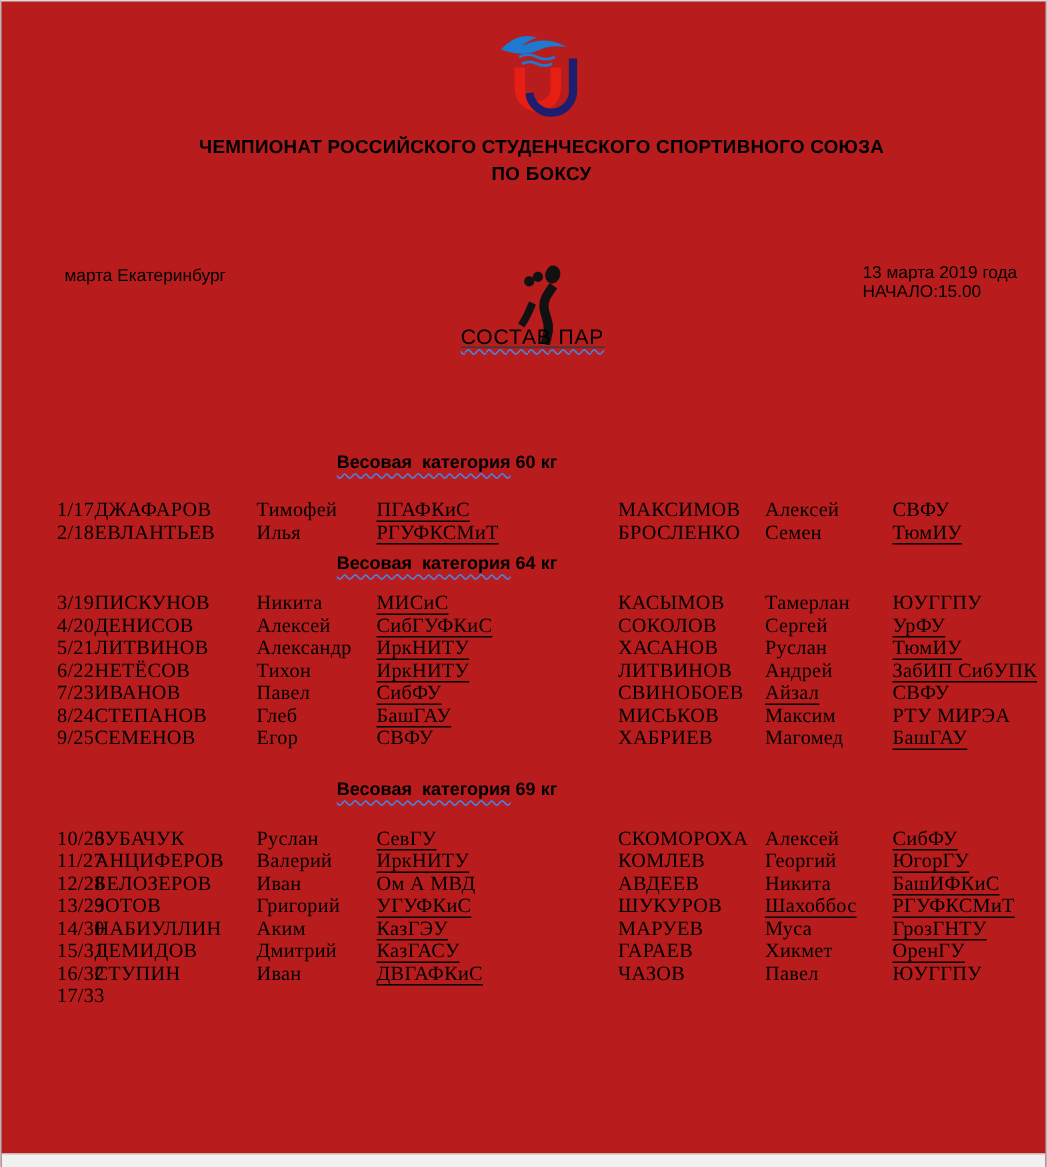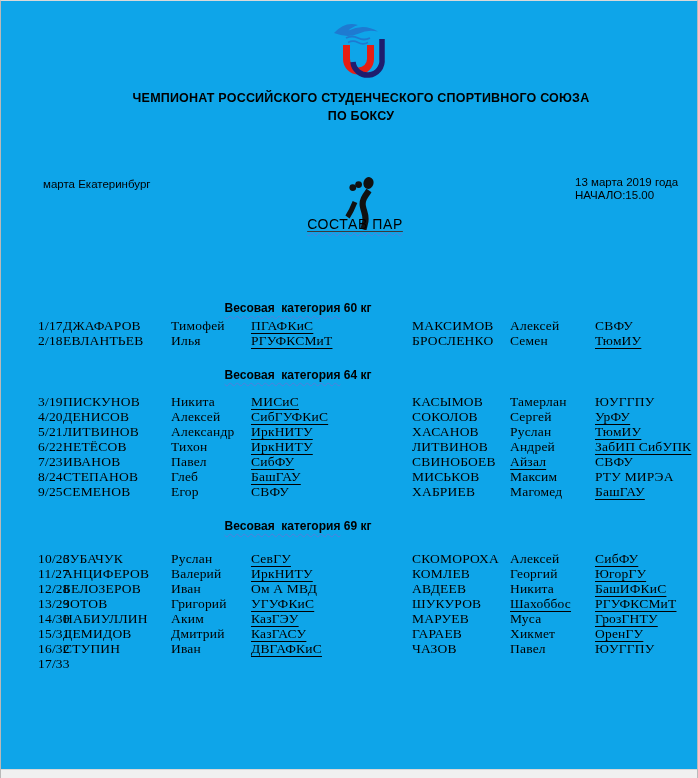--- a/index.html
+++ b/index.html
@@ -1,18 +1,18 @@
 <!DOCTYPE html>
 <html><head>
 <meta charset="utf-8">
 <style>
   html,body{margin:0;padding:0;background:#fff;}
   .page{
     position:relative;width:698px;height:778px;box-sizing:border-box;
-    background:#0ea5e9;overflow:hidden;color:#000;
+    background:#b91c1c;overflow:hidden;color:#000;
     border-left:1px solid #b9b9b9;border-top:1px solid #d9d9d9;border-right:1px solid #b9b9b9;
     font-family:"Liberation Sans",sans-serif;
   }
   .bottom-band{position:absolute;left:0;right:0;bottom:0;height:8px;background:#f0f0f0;border-top:1px solid #d8d8d8;}
   .logo{position:absolute;left:330px;top:18px;}
   .doc-title{position:absolute;left:22px;top:88px;width:676px;text-align:center;
     font-weight:bold;font-size:12.5px;line-height:18px;letter-spacing:.2px;}
   .meta-city{position:absolute;left:42px;top:177px;font-size:11.5px;}
   .meta-date{position:absolute;left:574px;top:175px;font-size:11.5px;line-height:12.5px;}
   .pictogram{position:absolute;left:341px;top:175px;}
@@ -28,21 +28,21 @@
     text-decoration-color:#e03023;text-decoration-thickness:1px;
     text-underline-offset:2.5px;text-decoration-skip-ink:none;text-decoration:underline;
   }
   .u-solid{text-decoration-line:underline;text-decoration-style:solid;
     text-decoration-color:#3a3a3a;text-decoration-thickness:1px;text-underline-offset:2px;}
   .section{position:absolute;left:0;width:698px;}
   .s60{top:299px;} .s64{top:366px;} .s69{top:517px;}
   .sec-header{width:594px;text-align:center;font-weight:bold;font-size:12px;
     line-height:16px;height:16px;white-space:pre;}
   .rows{position:relative;}
-  .s60 .rows{margin-top:2px;} .s64 .rows{margin-top:11px;} .s69 .rows{margin-top:17px;}
+  .s60 .rows{margin-top:16px;} .s64 .rows{margin-top:11px;} .s69 .rows{margin-top:17px;}
   .row{position:relative;height:15px;}
   .cell{position:absolute;top:0;line-height:15px;white-space:pre;
     font-family:"Liberation Serif",serif;font-size:13.5px;letter-spacing:.2px;}
   .c-num{left:37px;} .c-last1{left:62px;} .c-first1{left:170px;} .c-team1{left:250px;}
   .c-last2{left:411px;} .c-first2{left:509px;} .c-team2{left:594px;}
 </style>
 </head>
 <body>
 
 <div class="page">

